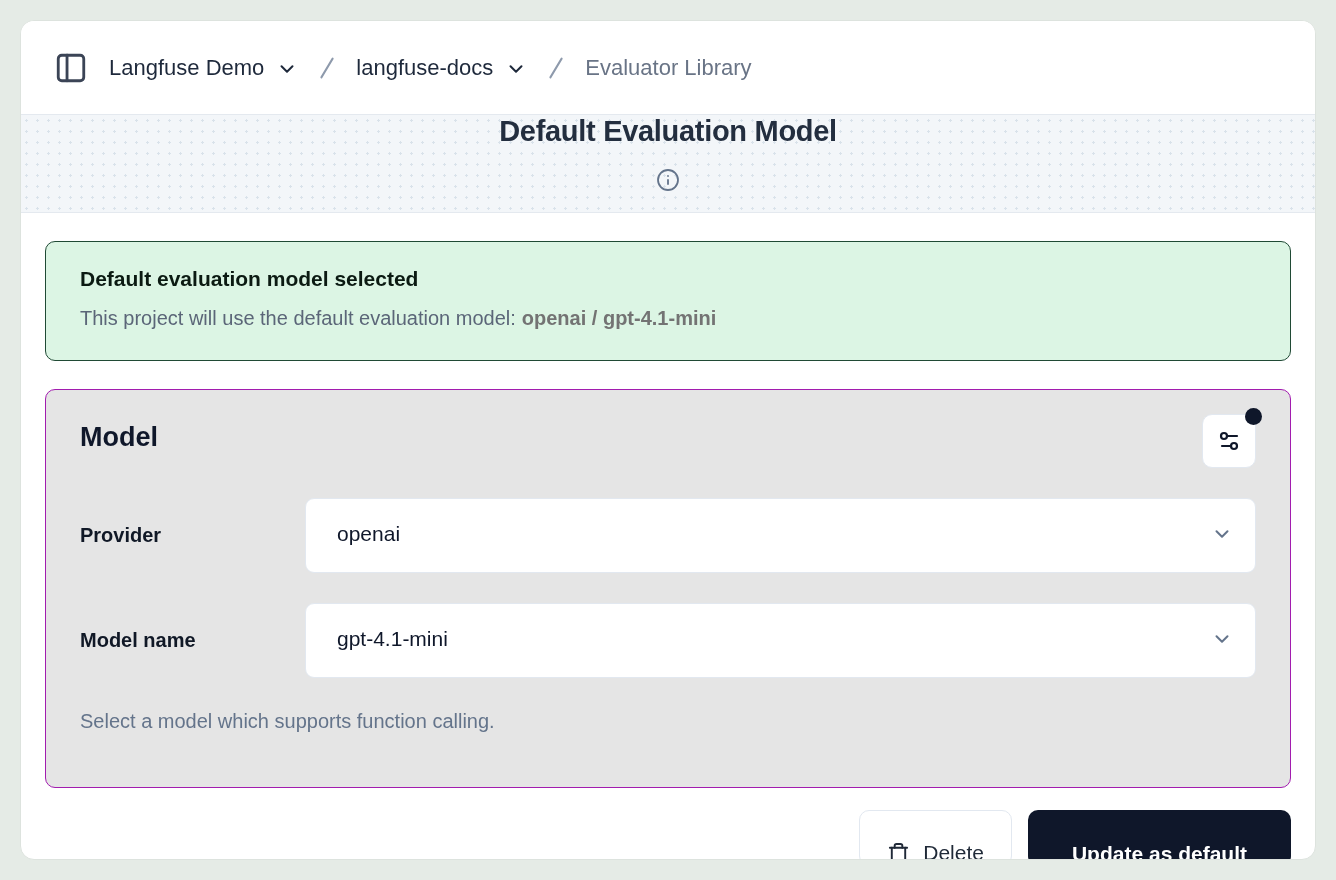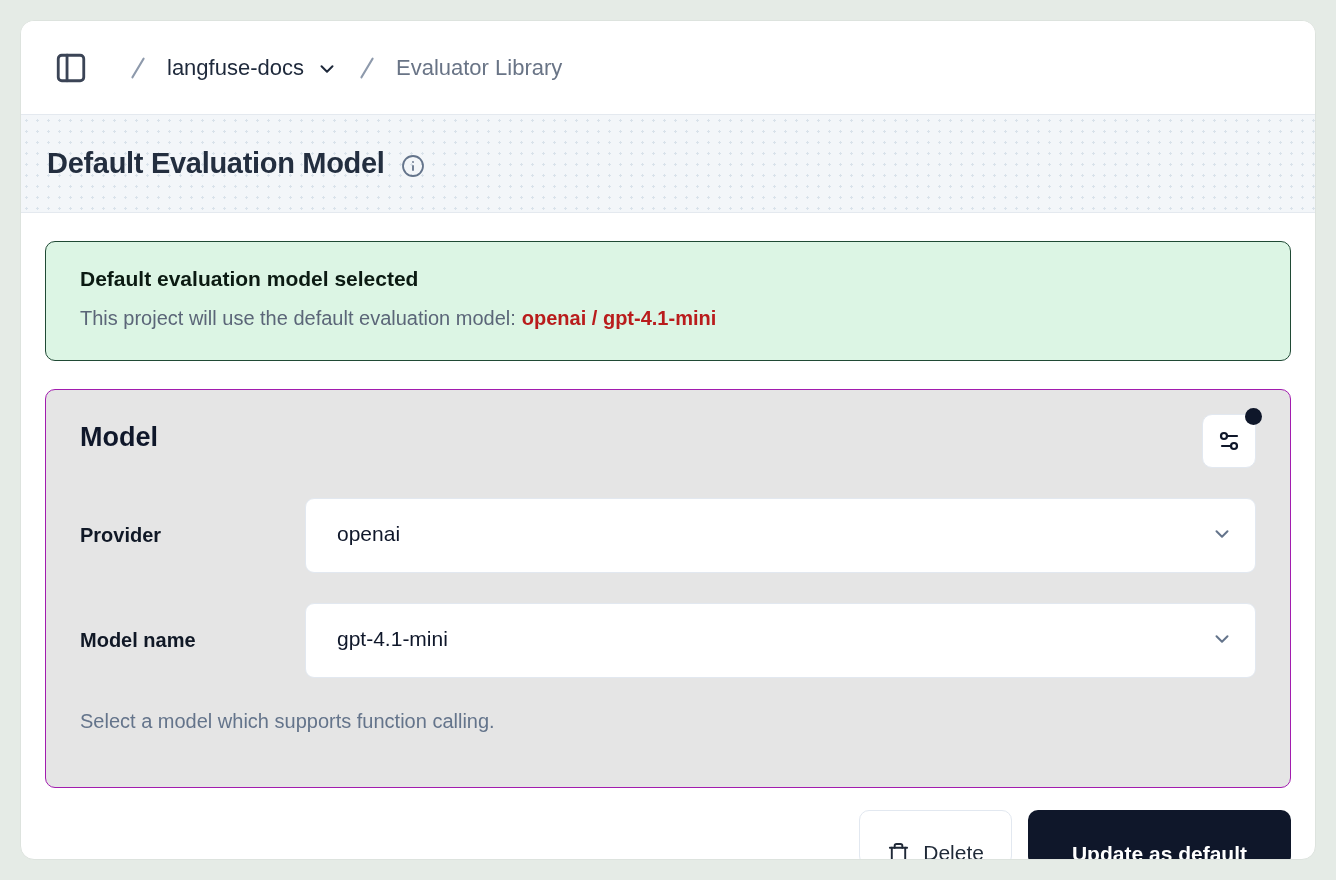--- a/index.html
+++ b/index.html
@@ -34,32 +34,33 @@
   .crumb-sep { margin:0 14px; color:#8e9aac; display:flex; align-items:center; }
   .crumb-page { font-size:22px; font-weight:500; color:#697486; }
   
   .title-band {
     height:98px; display:flex; align-items:center; gap:16px;
     padding:0 26px;
     background-color:#f3f6f9;
     background-image:radial-gradient(circle,#d9e2ea 1.3px,transparent 1.4px);
     background-size:11px 11px;
     border-bottom:1px solid #e4e9ef;
+    flex-direction:column;
   }
   .page-title { font-size:29px; font-weight:700; color:#232e3f; letter-spacing:-0.3px; }
   .info-icon { color:#64748b; display:flex; align-items:center; margin-top:4px; }
   
   .content { padding:28px 24px 0 24px; }
   .banner {
     background:#dcf5e4; border:1.5px solid #204a35; border-radius:10px;
     padding:25px 34px 30px 34px;
   }
   .banner-title { font-size:21px; font-weight:700; color:#0b1a12; }
   .banner-body { margin-top:16px; font-size:20px; color:#5b6678; }
-  .banner-body strong { font-weight:700; color:#b91c1c; margin-left:6px; }
+  .banner-body strong { font-weight:700; color:#737373; margin-left:6px; }
   
   .card {
     margin-top:28px; border:1px solid #a21caf; border-radius:10px;
     padding:24px 34px 54px 34px; background:#e5e5e5;
   }
   .card-header { display:flex; align-items:flex-start; justify-content:space-between; }
   .card-title { font-size:27px; font-weight:700; color:#0f172a; padding-top:8px; }
   .settings-btn {
     position:relative; width:54px; height:54px;
     border:1px solid #e2e8f0; border-radius:10px; background:#fff; cursor:pointer;
@@ -104,20 +105,28 @@
   <div class="topbar">
     <button class="panel-btn">
       <span>
         <svg width="34" height="34" viewBox="0 0 24 24" fill="none" stroke="currentColor" stroke-width="2" stroke-linecap="round" stroke-linejoin="round">
             <rect x="3" y="3" width="18" height="18" rx="2.5"></rect>
             <path d="M9.2 3v18"></path>
           </svg>
       </span>
     </button>
 
+    <button class="crumb">
+      <span>Langfuse Demo</span>
+      <span class="chev">
+        <svg width="22" height="22" viewBox="0 0 24 24" fill="none" stroke="currentColor" stroke-width="2.2" stroke-linecap="round" stroke-linejoin="round">
+            <path d="m6 9 6 6 6-6"></path>
+          </svg>
+      </span>
+    </button>
 
     <span class="crumb-sep">
       <svg width="30" height="30" viewBox="0 0 24 24" fill="none" stroke="currentColor" stroke-width="1.6" stroke-linecap="round">
           <path d="M16.5 4.5 7.5 19.5"></path>
         </svg>
     </span>
 
     <button class="crumb">
       <span>langfuse-docs</span>
       <span class="chev">

